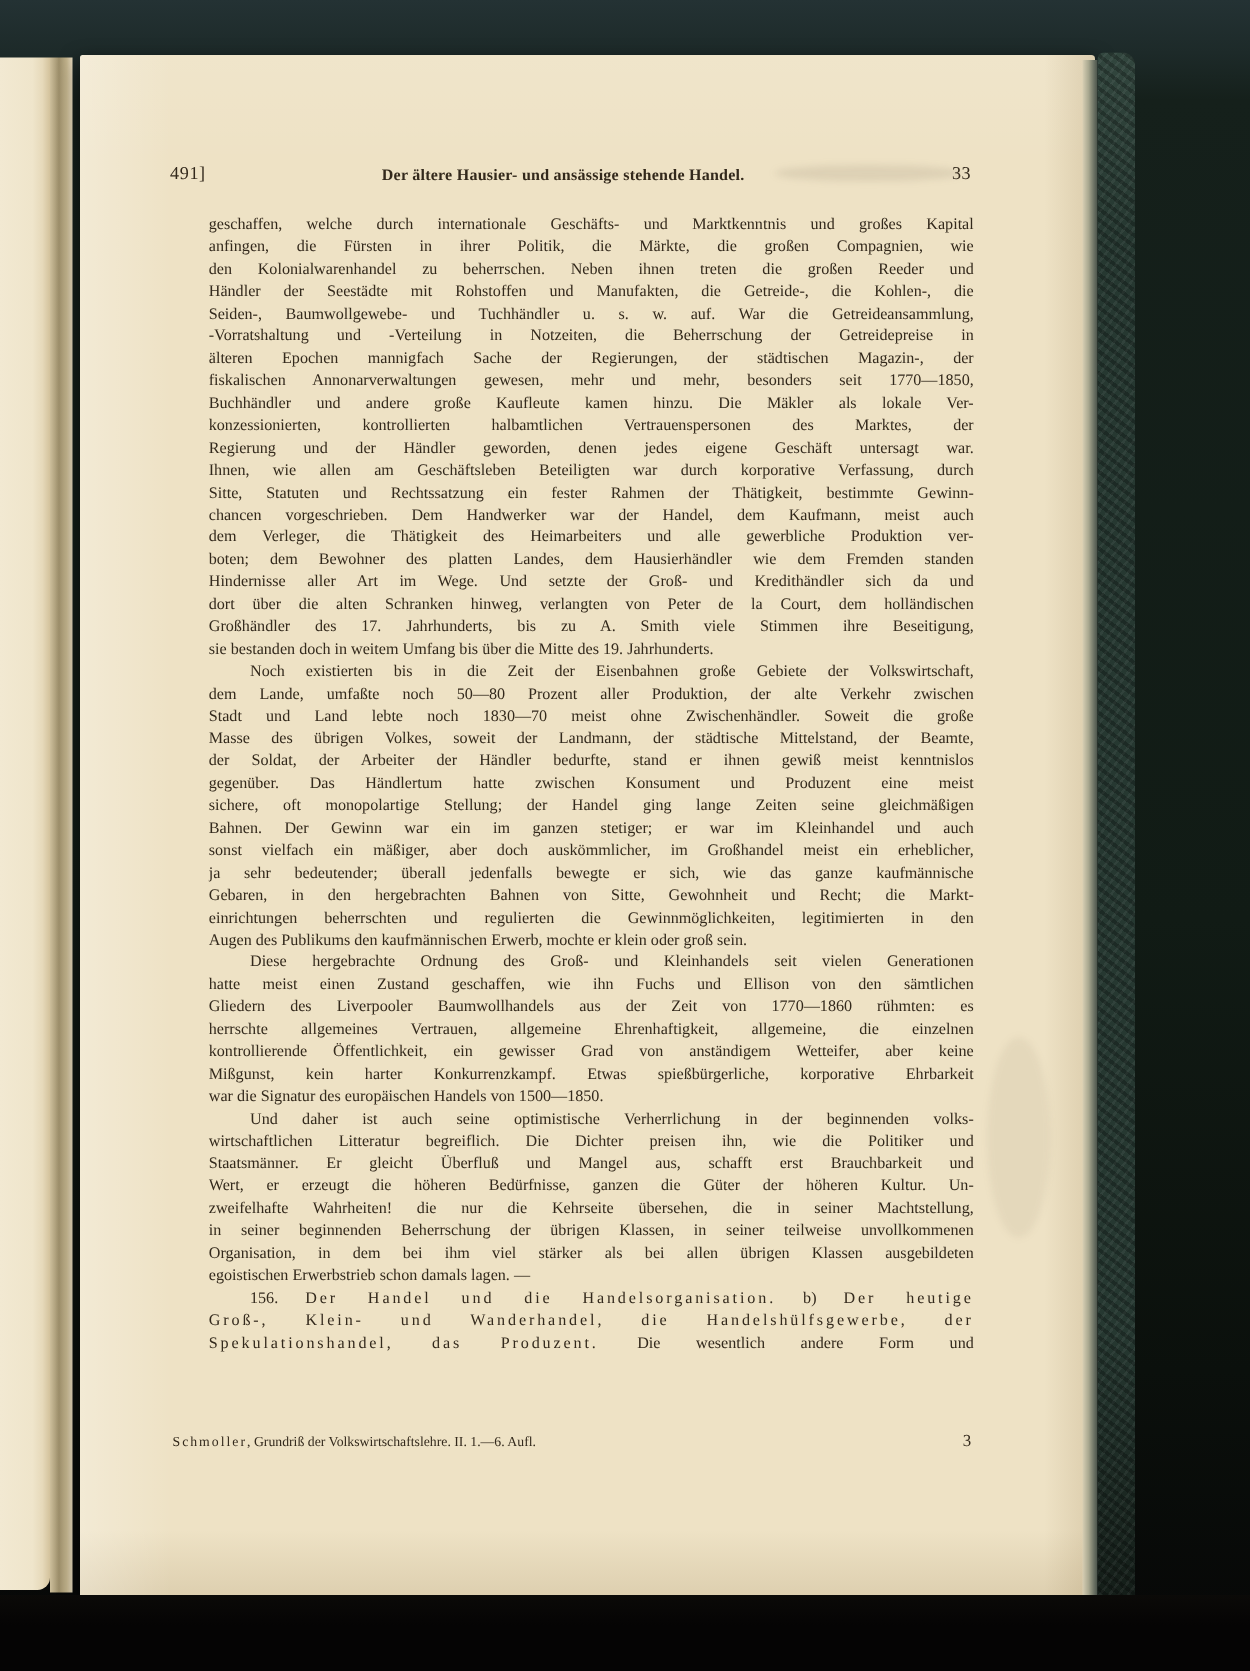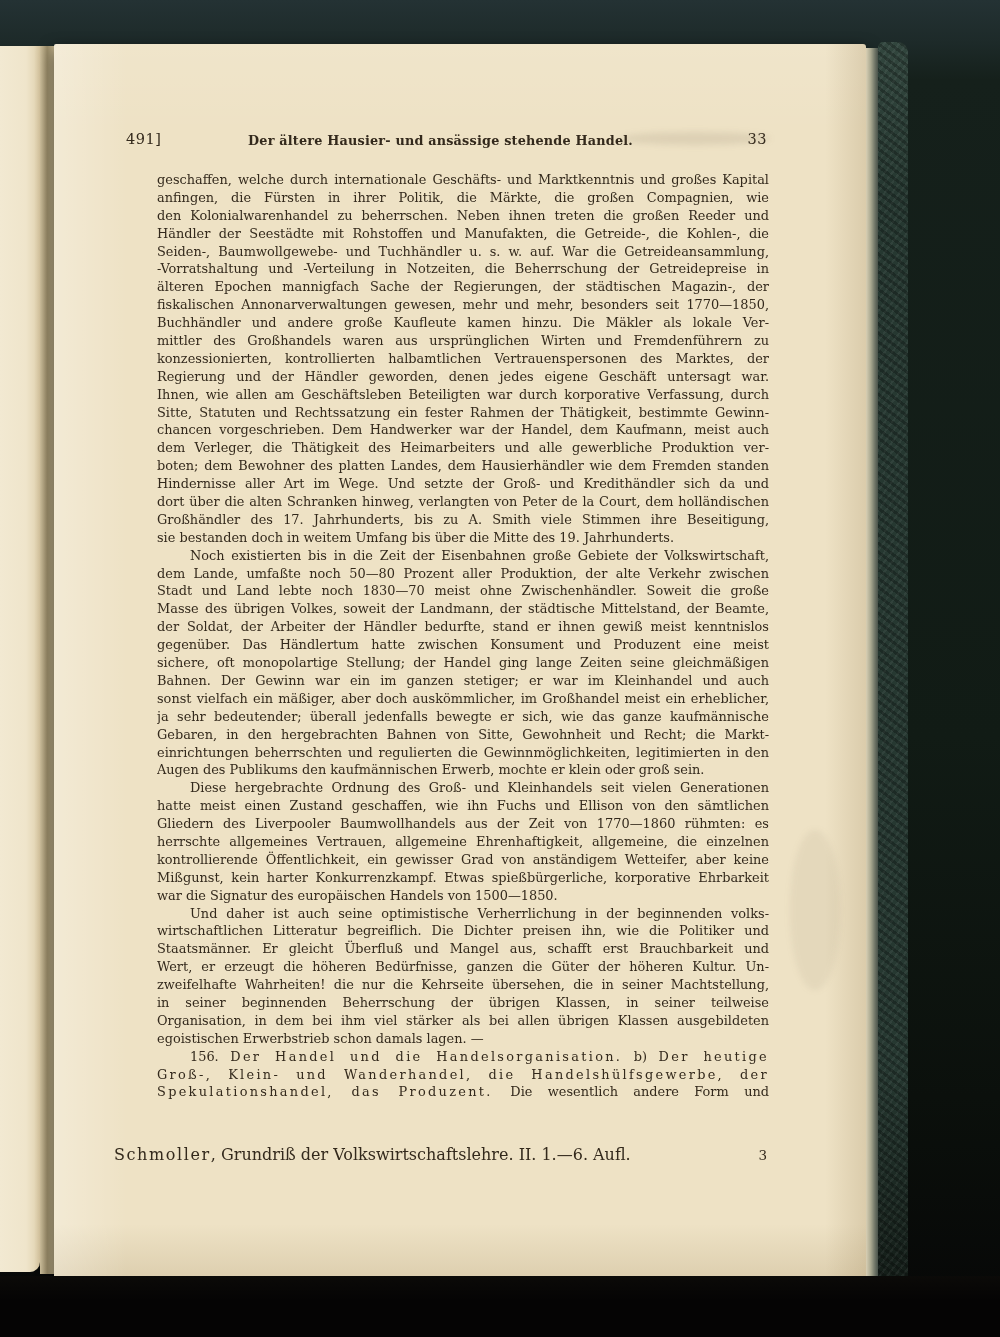--- a/index.html
+++ b/index.html
@@ -8,29 +8,29 @@
     background:linear-gradient(180deg,#243234 0px,#1d2a29 42px,#15201b 80px,
                #111b15 55%,#0b100c 82%,#060606 100%);
     font-family:"DejaVu Serif","Liberation Serif",serif;
   }
   
   .curl{position:absolute;left:0;top:46px;width:40px;height:1226px;
         background:linear-gradient(90deg,#f2e9d2 0%,#efe5cb 65%,#e6d9ba 85%,#d3c29c 100%);
         border-radius:0 0 10px 0;}
   .fold{position:absolute;left:40px;top:46px;width:18px;height:1228px;
         background:linear-gradient(90deg,#cdbf9c,#9c8e6a 40%,#c4b58e 75%,#ecdfc2 100%);}
-  .page{position:absolute;left:54px;top:44px;width:812px;height:1242px;
+  .page{position:absolute;left:64px;top:44px;width:812px;height:1242px;
         background-color:var(--page_paper,#eee2c5);
         background-image:
           linear-gradient(90deg,rgba(255,255,252,.28),rgba(255,255,255,0) 9%),
           linear-gradient(270deg,rgba(150,125,80,.22),rgba(150,125,80,0) 5%),
           linear-gradient(0deg,rgba(140,115,70,.20),rgba(140,115,70,0) 5%),
           linear-gradient(180deg,rgba(255,255,250,.10),rgba(0,0,0,0) 7%);
         border-radius:2px 3px 4px 2px;
-        box-shadow:0 6px 16px rgba(0,0,0,.65);}
+        box-shadow:0 6px 16px rgba(0,0,0,.65);font-family:Liberation Serif, serif;}
   .stack{position:absolute;left:866px;top:48px;width:12px;height:1228px;
          background:linear-gradient(90deg,#d8cfb4,#a9a890 40%,#6e7466 75%,#49524a 100%);}
   .cover{position:absolute;left:878px;top:42px;width:30px;height:1248px;
          background-color:var(--cover_green,#263831);
          background-image:
            repeating-linear-gradient(37deg,rgba(0,0,0,.25) 0 3px,rgba(0,0,0,0) 3px 7px),
            repeating-linear-gradient(-53deg,rgba(255,255,255,.05) 0 2px,rgba(255,255,255,0) 2px 6px),
            linear-gradient(180deg,#32463e,rgba(0,0,0,0) 12%,rgba(0,0,0,0) 82%,#131c17 100%);
          border-radius:5px 10px 10px 5px;}
   .bottom-shade{position:absolute;left:0;right:0;top:1276px;height:61px;
@@ -47,21 +47,21 @@
             white-space:nowrap;font-size:12.8px;font-weight:bold;letter-spacing:.2px;}
   .body-text{position:absolute;top:127px;left:0;width:657px;font-size:12.9px;}
   .para{margin:0;}
   .line{height:17.9px;line-height:17.9px;overflow:hidden;
         text-align:justify;text-align-last:justify;margin-left:45px;}
   .para:not(.jlast) .line.endline{text-align-last:left;}
   .para.indent .line:first-child{text-indent:33px;}
   .sperr{letter-spacing:2.3px;}
   .footer{position:absolute;top:1101px;left:0;width:657px;display:flex;
           justify-content:space-between;align-items:baseline;}
-  .sig-left{margin-left:2px;font-size:16px;}
+  .sig-left{margin-left:16px;font-size:11px;}
   .sig-left .sperr{letter-spacing:1.6px;}
   .sig-num{font-size:13.5px;margin-right:2px;}
 </style>
 </head>
 <body>
 
 <div class="scene">
 
   <div class="curl"></div>
   <div class="fold"></div>
@@ -79,21 +79,20 @@
           <div class="para">
             <div class="line">geschaffen, welche durch internationale Geschäfts- und Marktkenntnis und großes Kapital</div>
             <div class="line">anfingen, die Fürsten in ihrer Politik, die Märkte, die großen Compagnien, wie</div>
             <div class="line">den Kolonialwarenhandel zu beherrschen. Neben ihnen treten die großen Reeder und</div>
             <div class="line">Händler der Seestädte mit Rohstoffen und Manufakten, die Getreide-, die Kohlen-, die</div>
             <div class="line">Seiden-, Baumwollgewebe- und Tuchhändler u. s. w. auf. War die Getreideansammlung,</div>
             <div class="line">-Vorratshaltung und -Verteilung in Notzeiten, die Beherrschung der Getreidepreise in</div>
             <div class="line">älteren Epochen mannigfach Sache der Regierungen, der städtischen Magazin-, der</div>
             <div class="line">fiskalischen Annonarverwaltungen gewesen, mehr und mehr, besonders seit 1770—1850,</div>
             <div class="line">Buchhändler und andere große Kaufleute kamen hinzu. Die Mäkler als lokale Ver-</div>
-            <div class="line">mittler des Großhandels waren aus ursprünglichen Wirten und Fremdenführern zu</div>
             <div class="line">konzessionierten, kontrollierten halbamtlichen Vertrauenspersonen des Marktes, der</div>
             <div class="line">Regierung und der Händler geworden, denen jedes eigene Geschäft untersagt war.</div>
             <div class="line">Ihnen, wie allen am Geschäftsleben Beteiligten war durch korporative Verfassung, durch</div>
             <div class="line">Sitte, Statuten und Rechtssatzung ein fester Rahmen der Thätigkeit, bestimmte Gewinn-</div>
             <div class="line">chancen vorgeschrieben. Dem Handwerker war der Handel, dem Kaufmann, meist auch</div>
             <div class="line">dem Verleger, die Thätigkeit des Heimarbeiters und alle gewerbliche Produktion ver-</div>
             <div class="line">boten; dem Bewohner des platten Landes, dem Hausierhändler wie dem Fremden standen</div>
             <div class="line">Hindernisse aller Art im Wege. Und setzte der Groß- und Kredithändler sich da und</div>
             <div class="line">dort über die alten Schranken hinweg, verlangten von Peter de la Court, dem holländischen</div>
             <div class="line">Großhändler des 17. Jahrhunderts, bis zu A. Smith viele Stimmen ihre Beseitigung,</div>

